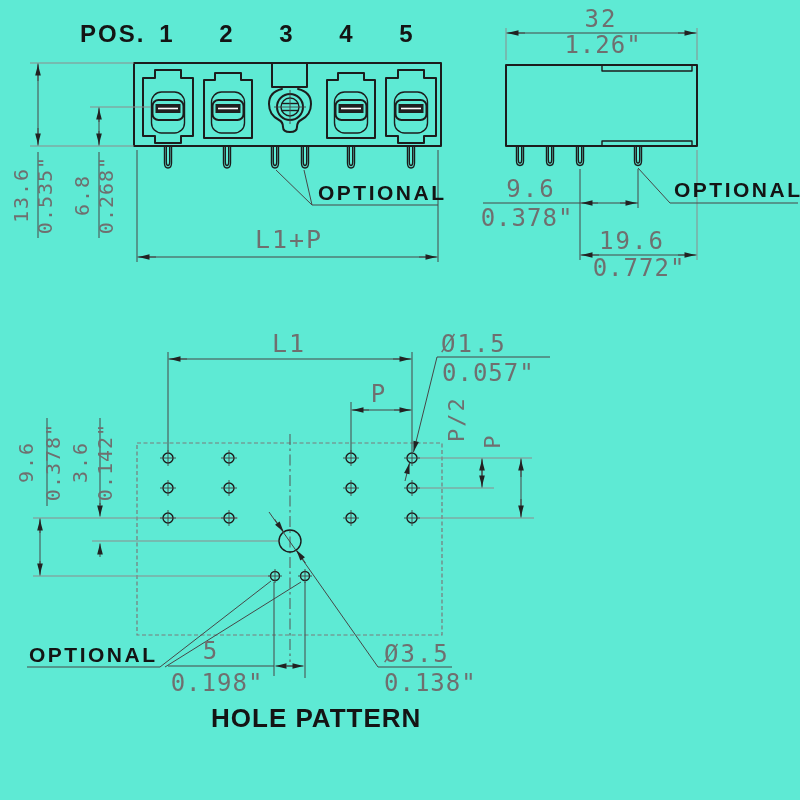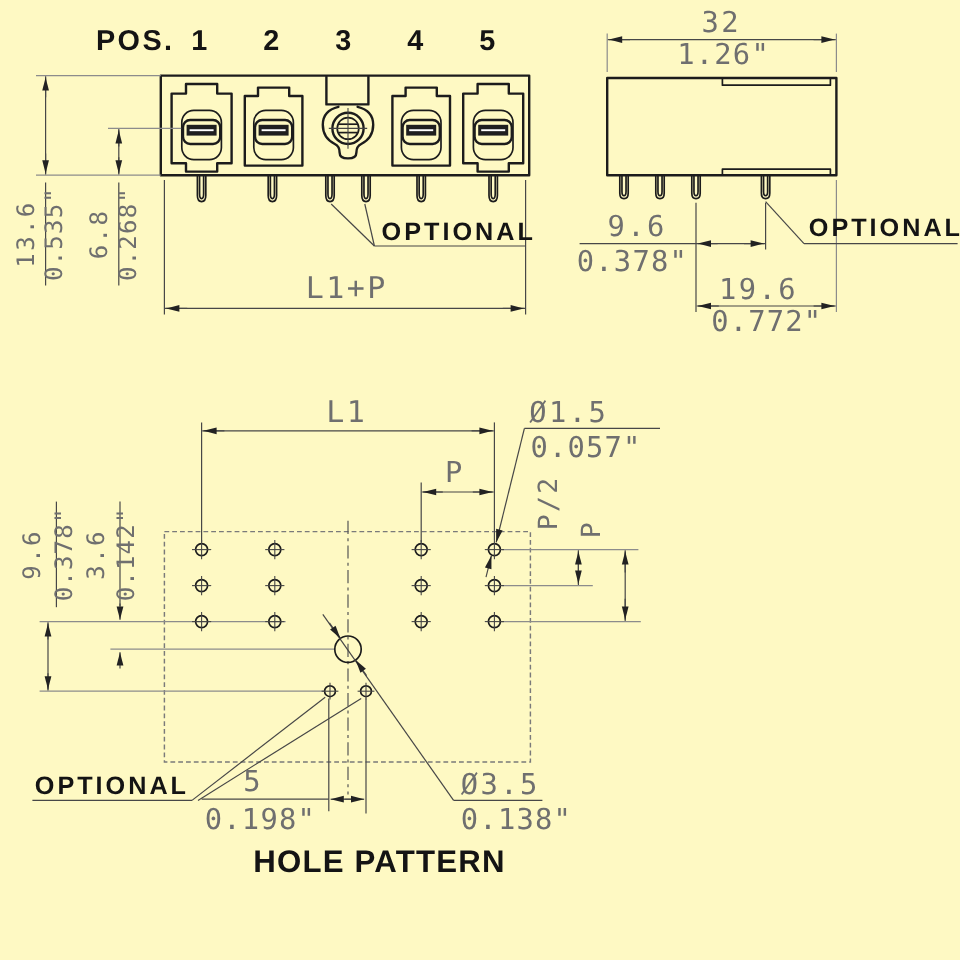--- a/index.html
+++ b/index.html
@@ -1,16 +1,16 @@
 <!DOCTYPE html>
 <html><head>
 <meta charset="utf-8">
 <style>
   html,body{margin:0;padding:0;background:#ffffff;}
-  .page{position:relative;width:800px;height:800px;background:#fef9c3;overflow:hidden;}
+  .page{position:relative;width:800px;height:800px;background:#5eead4;overflow:hidden;}
   svg{position:absolute;left:0;top:0;font-family:"DejaVu Sans Mono",monospace;}
   .obj{stroke:#1c1c1c;stroke-width:2;fill:none;stroke-linejoin:round;stroke-linecap:round;}
   .objthin{stroke:#1c1c1c;stroke-width:1.4;fill:none;stroke-linejoin:round;}
   .dim{stroke:#474747;stroke-width:1;fill:none;}
   .ext{stroke:#8c8c8c;stroke-width:1;fill:none;}
   .dash{stroke:#7a7a7a;stroke-width:1.2;fill:none;stroke-dasharray:4 2.5;}
   .cline{stroke:#555555;stroke-width:1;fill:none;stroke-dasharray:11 3.5 2.5 3.5;}
   .cross{stroke:#444444;stroke-width:0.9;fill:none;}
   .dt{fill:#6f6f6f;letter-spacing:2px;}
   .dts{fill:#6f6f6f;letter-spacing:1px;}

